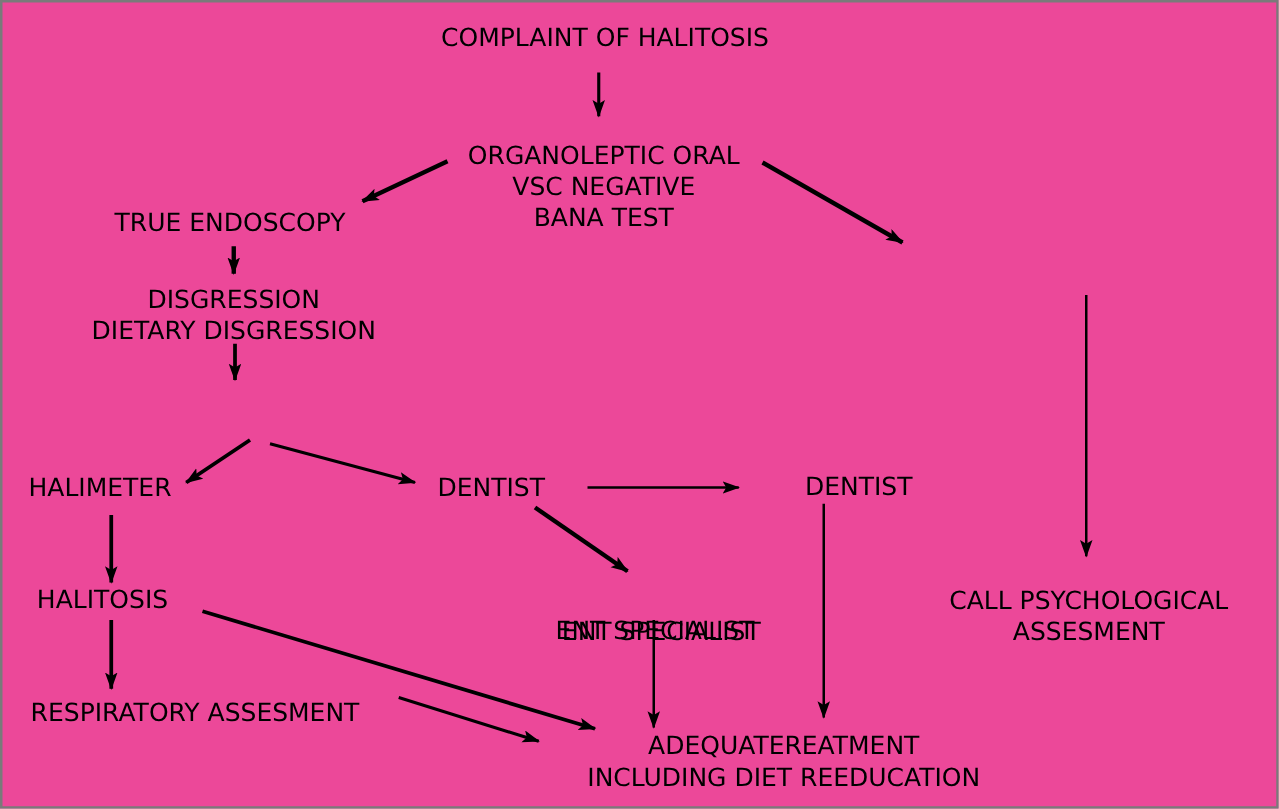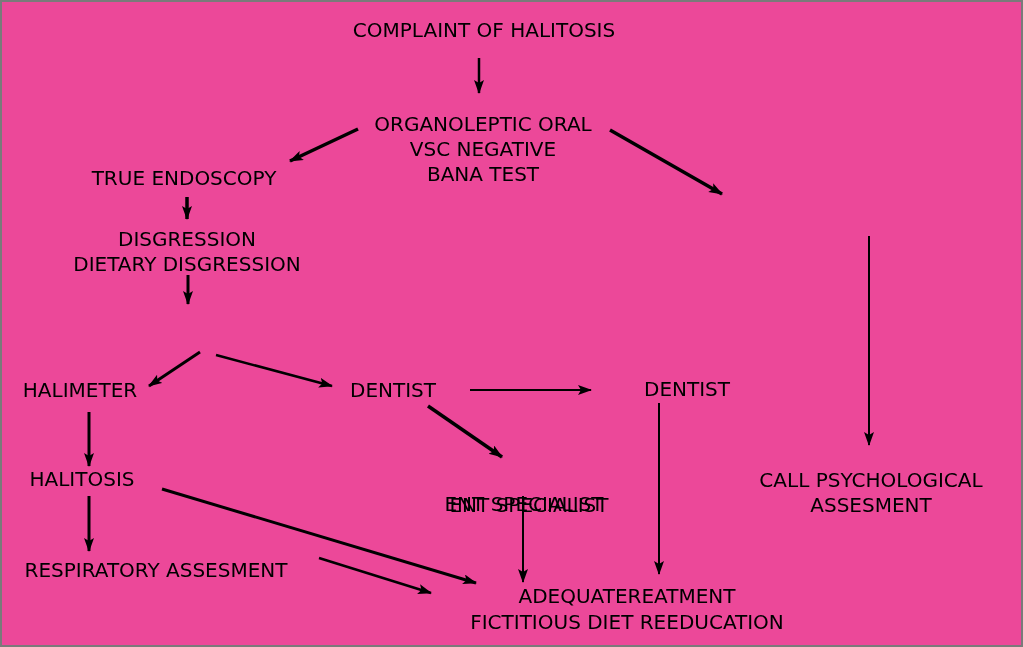--- a/index.html
+++ b/index.html
@@ -111,16 +111,16 @@
 
   <div class="node" style="left:154px; top:557px">RESPIRATORY ASSESMENT</div>
 
   <div class="node multi" style="left:869px; top:466px">
     <div>CALL PSYCHOLOGICAL</div>
     <div>ASSESMENT</div>
   </div>
 
   <div class="node multi wide" style="left:625px; top:581px">
     <div>ADEQUATEREATMENT</div>
-    <div>FICTITIOUS DIET REEDUCATION</div>
+    <div>INCLUDING DIET REEDUCATION</div>
   </div>
 
 </div>
 
 </body></html>

